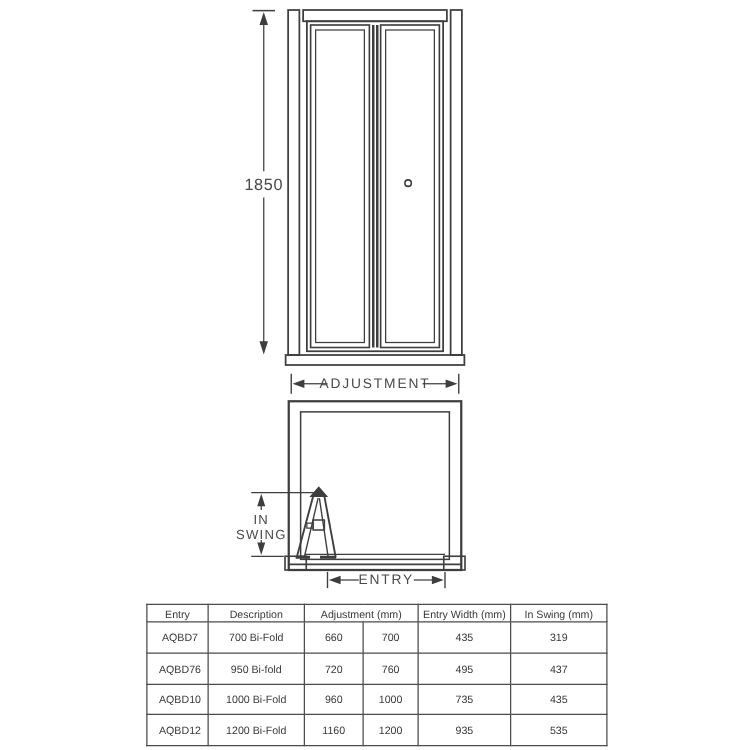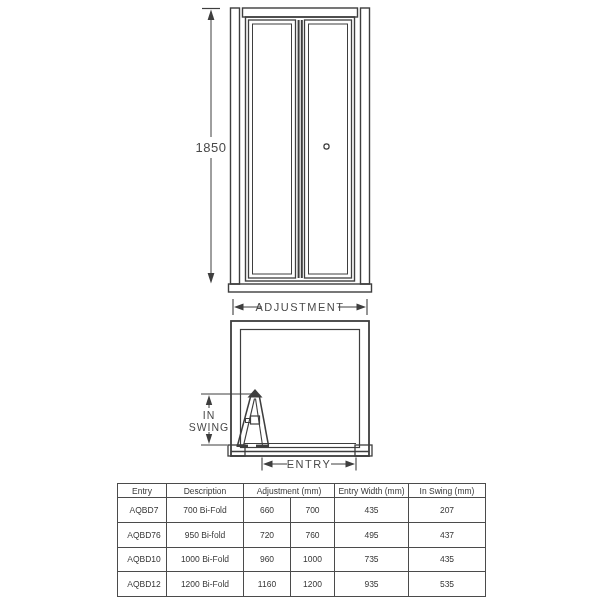--- a/index.html
+++ b/index.html
@@ -162,21 +162,21 @@
         <th>In Swing (mm)</th>
       </tr>
     </thead>
     <tbody>
       <tr>
         <td class="code-col">AQBD7</td>
         <td>700 Bi-Fold</td>
         <td>660</td>
         <td>700</td>
         <td>435</td>
-        <td>207</td>
+        <td>319</td>
       </tr>
       <tr>
         <td class="code-col">AQBD76</td>
         <td>950 Bi-fold</td>
         <td>720</td>
         <td>760</td>
         <td>495</td>
         <td>437</td>
       </tr>
       <tr>

